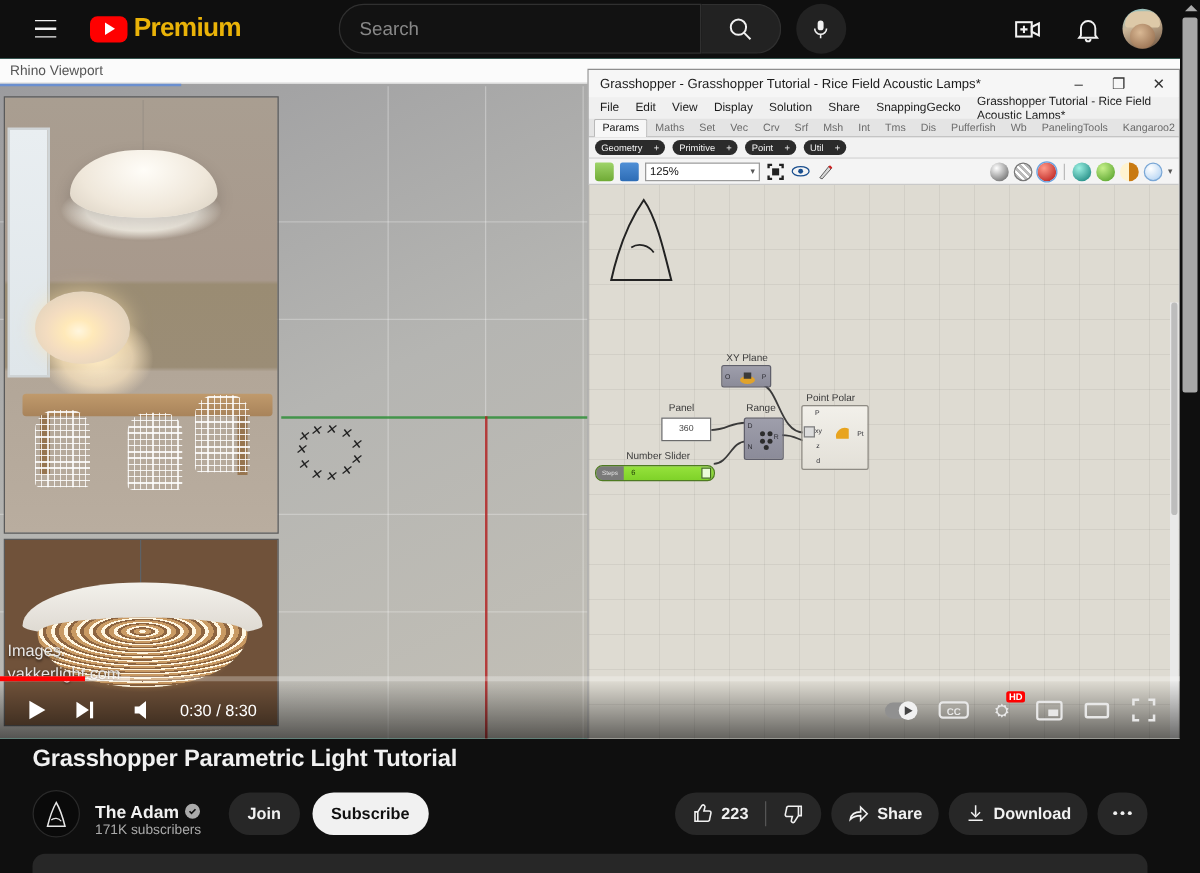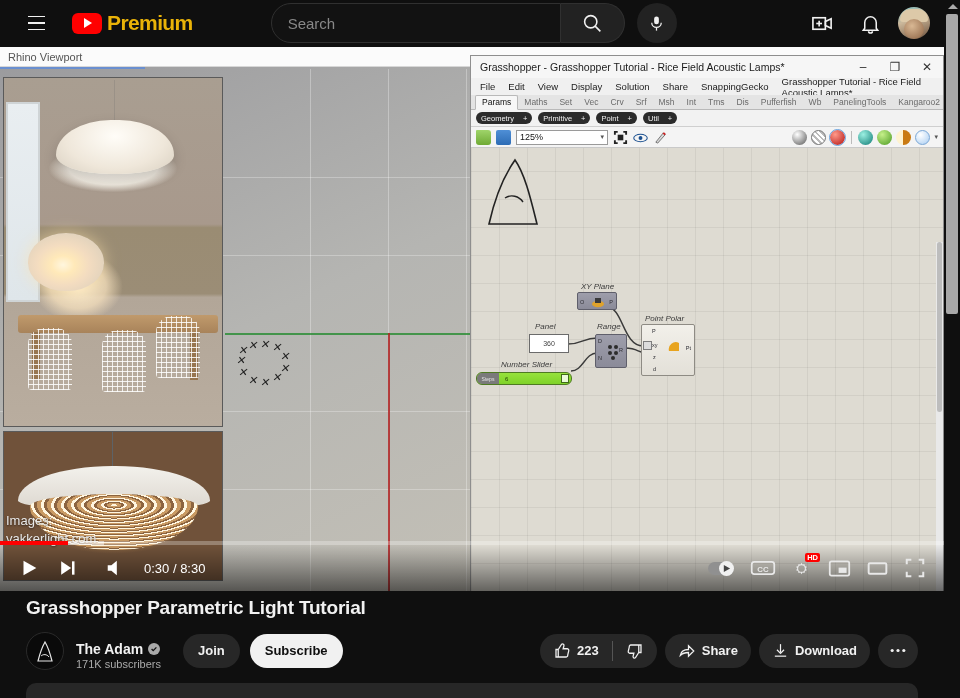--- a/index.html
+++ b/index.html
@@ -153,21 +153,21 @@
   .gh-canvas { flex:1; position:relative; overflow:hidden;
     background:
       repeating-linear-gradient(0deg, rgba(0,0,0,.055) 0 1px, transparent 1px 28px),
       repeating-linear-gradient(90deg, rgba(0,0,0,.055) 0 1px, transparent 1px 28px),
       #dedbd2; }
   .gh-status { height:14px; background:#f0f0f0; border-top:1px solid #cdcdcd;
     display:flex; align-items:center; padding-left:5px; gap:4px; font-size:8px; color:#333; }
   .status-dot { width:8px; height:8px; border-radius:50%; border:1.5px solid #2a5fa8; background:#cfe0f5; }
 
   
-  .node-label { position:absolute; font-size:8px; font-style:italic; color:#3a3a3a; white-space:nowrap; }
+  .node-label { position:absolute; font-size:8px; color:#3a3a3a; white-space:nowrap; }
   .gh-node { position:absolute; background:linear-gradient(to bottom,#9e9eab,#8b8b99);
     border:1px solid #5f5f6b; border-radius:2px; }
   .gh-node.big { background:linear-gradient(to bottom,#f2f0ea,#e3e0d8); border-color:#8e8b84; }
   .gh-port { position:absolute; font-size:5.5px; color:#2e2e34; }
   .wire { position:absolute; stroke:#3a3a3a; fill:none; stroke-width:1.4px; }
   .panel-box { position:absolute; background:#fff; border:1px solid #6b6b6b;
     font-size:7px; color:#444; display:flex; align-items:center; justify-content:center; }
   .slider { position:absolute; height:13px; border:1px solid #4e7a22; border-radius:6px;
     background:linear-gradient(to bottom,#96e23c,#7fd229); display:flex; align-items:center; }
   .slider-tag { width:22px; height:11px; background:#7a7a7a; color:#e6e6e6; font-size:5px;

